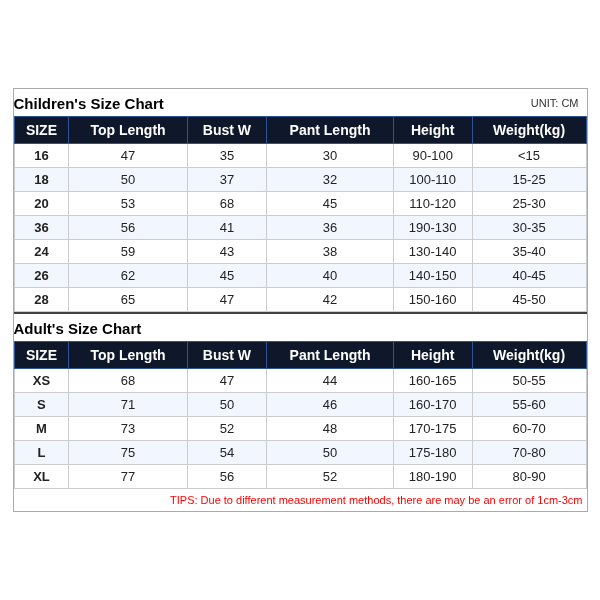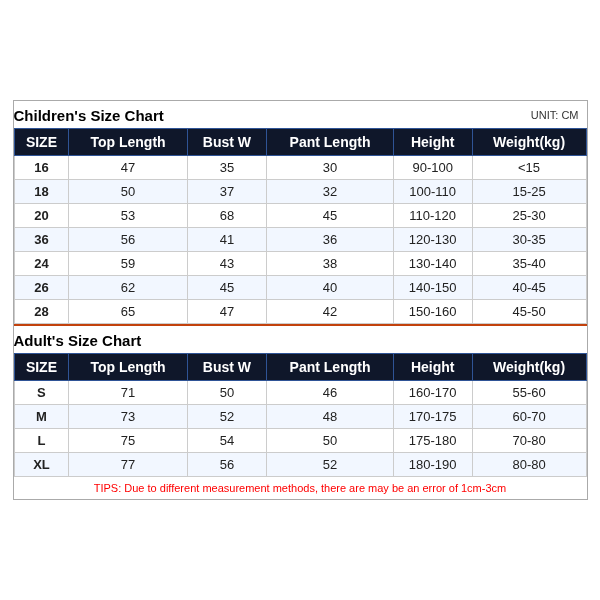--- a/index.html
+++ b/index.html
@@ -59,28 +59,28 @@
     tr:nth-child(even) td {
       background: #f2f7ff;
     }
     tr:nth-child(odd) td {
       background: #fff;
     }
     td:first-child {
       font-weight: bold;
     }
     .tips {
-      text-align: center;
+      text-align: right;
       color: red;
       font-size: 11px;
       padding: 5px 4px;
       background: #fff;
     }
     .section-divider {
-      border-top: 2px solid #c2410c;
+      border-top: 2px solid #404040;
     }
   </style>
 </head>
 <body>
 
 <div class="container">
 
   <div class="section-title">
     <span>Children's Size Chart</span>
     <span class="unit-label">UNIT: CM</span>
@@ -120,21 +120,21 @@
           <td>68</td>
           <td>45</td>
           <td>110-120</td>
           <td>25-30</td>
         </tr>
         <tr>
           <td>36</td>
           <td>56</td>
           <td>41</td>
           <td>36</td>
-          <td>120-130</td>
+          <td>190-130</td>
           <td>30-35</td>
         </tr>
         <tr>
           <td>24</td>
           <td>59</td>
           <td>43</td>
           <td>38</td>
           <td>130-140</td>
           <td>35-40</td>
         </tr>
@@ -166,20 +166,28 @@
       <tr>
         <th>SIZE</th>
         <th>Top Length</th>
         <th>Bust W</th>
         <th>Pant Length</th>
         <th>Height</th>
         <th>Weight(kg)</th>
       </tr>
     </thead>
     <tbody id="adult-tbody">
+    <tr>
+          <td>XS</td>
+          <td>68</td>
+          <td>47</td>
+          <td>44</td>
+          <td>160-165</td>
+          <td>50-55</td>
+        </tr>
         <tr>
           <td>S</td>
           <td>71</td>
           <td>50</td>
           <td>46</td>
           <td>160-170</td>
           <td>55-60</td>
         </tr>
         <tr>
           <td>M</td>
@@ -196,20 +204,20 @@
           <td>50</td>
           <td>175-180</td>
           <td>70-80</td>
         </tr>
         <tr>
           <td>XL</td>
           <td>77</td>
           <td>56</td>
           <td>52</td>
           <td>180-190</td>
-          <td>80-80</td>
+          <td>80-90</td>
         </tr>
       </tbody>
   </table>
 
   <div class="tips">TIPS: Due to different measurement methods, there are may be an error of 1cm-3cm</div>
 
 </div>
 
 </body></html>

